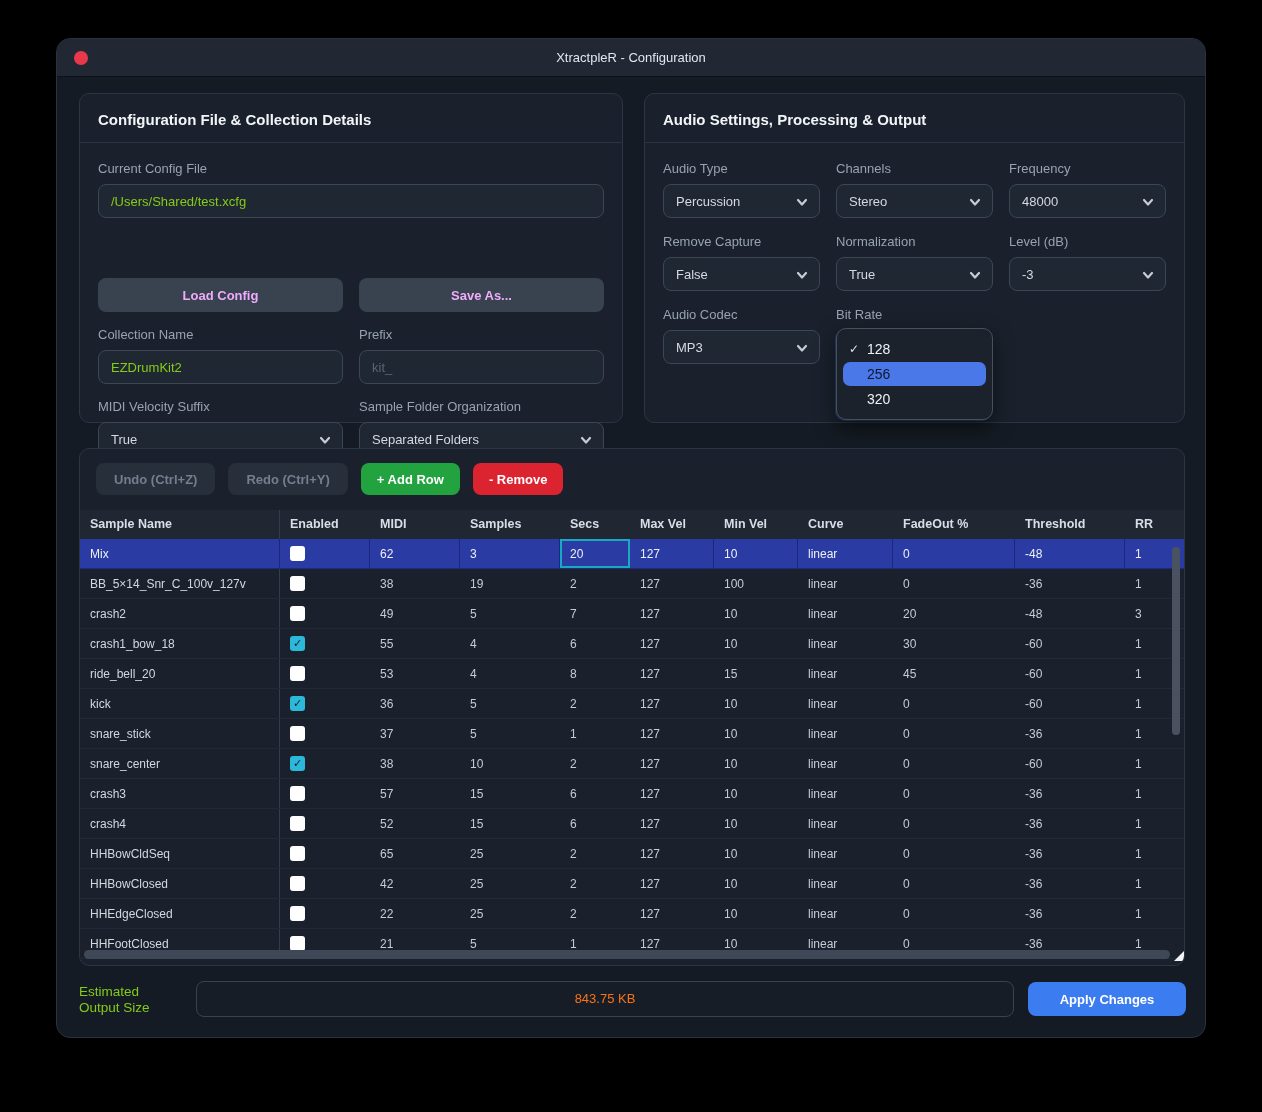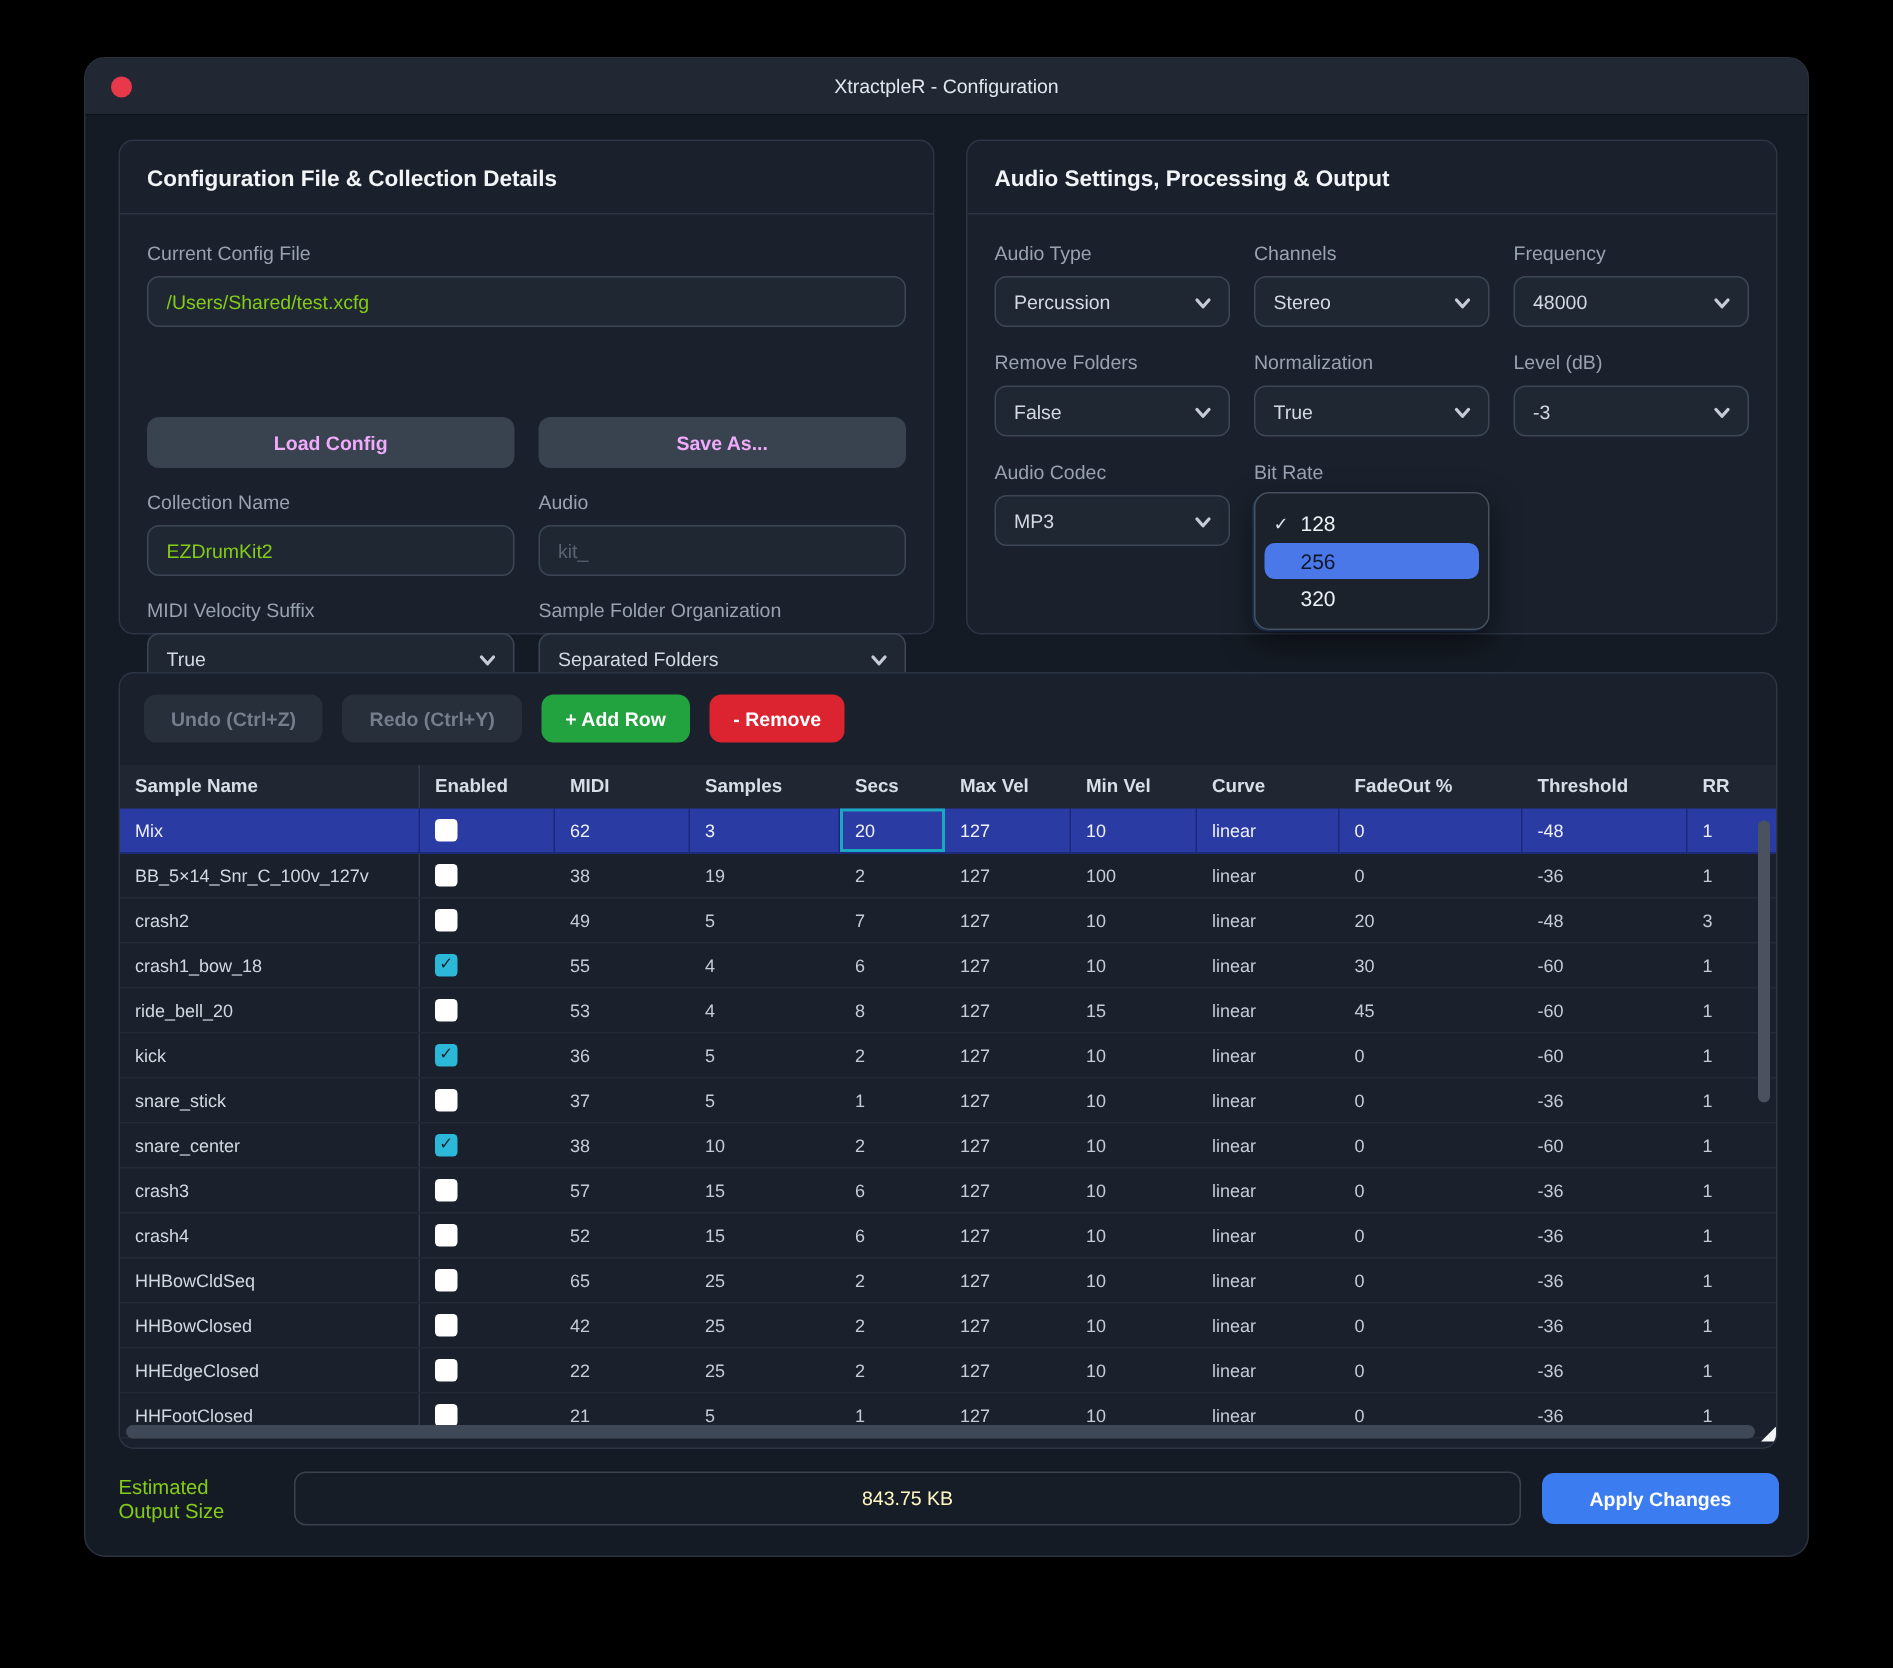--- a/index.html
+++ b/index.html
@@ -71,21 +71,21 @@
   .cb .ck{font-size:11px; font-weight:bold; color:#14202e; line-height:15px; display:block;}
   
   .vscroll{position:absolute; right:4px; top:98px; width:8px; height:188px; background:#4a5260; border-radius:4px;}
   .hscroll{position:absolute; left:4px; top:501px; width:1086px; height:9px; background:#3f4856; border-radius:5px;}
   .grip{position:absolute; left:1094px; top:501px; width:0; height:0;
     border-left:11px solid transparent; border-bottom:11px solid #f2f4f7;}
   
   .footer{position:absolute; left:0; top:937px; width:1150px; height:63px;}
   .est-label{position:absolute; left:22px; top:8px; width:100px; font-size:13.5px; color:#84cc16; line-height:1.22;}
   .size-field{position:absolute; left:139px; top:5px; width:818px; height:36px; background:#171d26;
-    border:1px solid #39424f; border-radius:8px; text-align:center; line-height:34px; font-size:13px; color:#fef9c3;}
+    border:1px solid #39424f; border-radius:8px; text-align:center; line-height:34px; font-size:13px; color:#f97316;}
   .apply{position:absolute; left:971px; top:6px; width:158px; height:34px; background:var(--accent); border:none;
     border-radius:8px; color:#fff; font-size:13px; font-weight:bold; font-family:inherit; cursor:pointer;}
 </style>
 </head>
 <body>
 
 <div class="window">
 
   <div class="titlebar">
     <div class="traffic"></div>
@@ -102,21 +102,21 @@
       <div class="btn-row">
         <button class="btn">Load Config</button>
         <button class="btn">Save As...</button>
       </div>
       <div class="grid2">
         <div>
           <label class="flabel">Collection Name</label>
           <input class="text-input" value="EZDrumKit2" style="">
         </div>
         <div>
-          <label class="flabel">Audio</label>
+          <label class="flabel">Prefix</label>
           <input class="text-input" placeholder="kit_" style="">
         </div>
       </div>
       <div class="grid2">
         <div>
           <label class="flabel">MIDI Velocity Suffix</label>
           <div class="select">
             <span class="val">True</span>
             <span class="chev"><svg viewBox="0 0 14 14">
                   <polyline points="3,5 7,9.5 11,5"></polyline>
@@ -160,21 +160,21 @@
       <div>
         <label class="flabel">Frequency</label>
         <div class="select">
           <span class="val">48000</span>
           <span class="chev"><svg viewBox="0 0 14 14">
                 <polyline points="3,5 7,9.5 11,5"></polyline>
               </svg></span>
         </div>
       </div>
       <div>
-        <label class="flabel">Remove Folders</label>
+        <label class="flabel">Remove Capture</label>
         <div class="select">
           <span class="val">False</span>
           <span class="chev"><svg viewBox="0 0 14 14">
                 <polyline points="3,5 7,9.5 11,5"></polyline>
               </svg></span>
         </div>
       </div>
       <div>
         <label class="flabel">Normalization</label>
         <div class="select">

